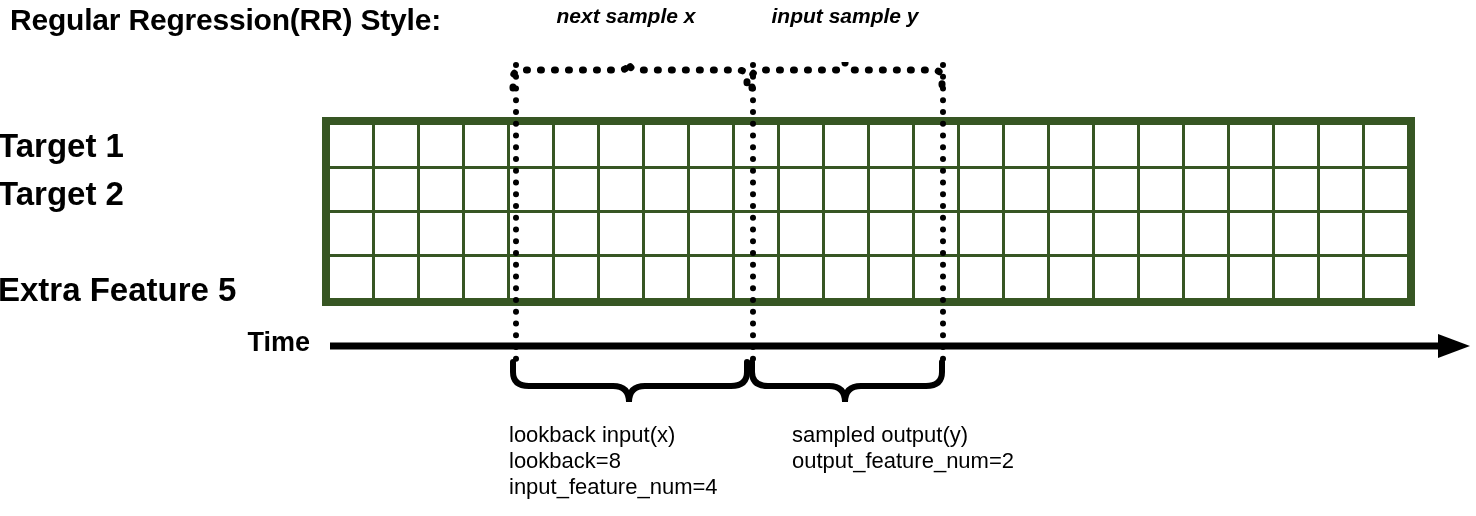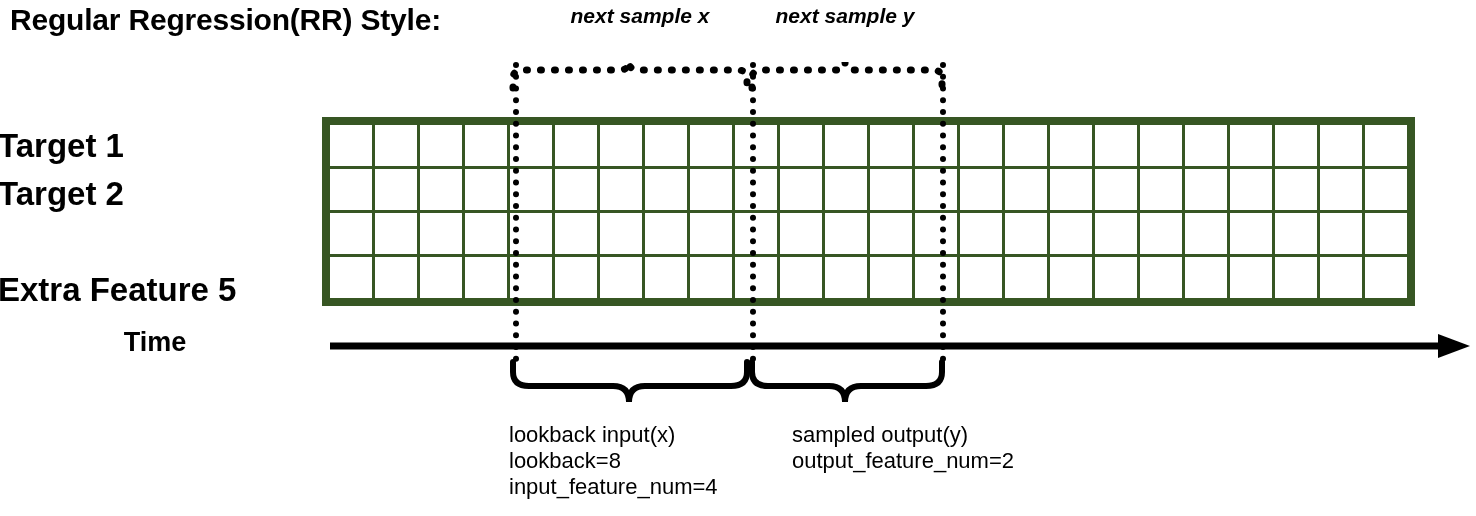--- a/index.html
+++ b/index.html
@@ -34,21 +34,21 @@
   
   .vguide{position:absolute;width:0;border-left:6px dotted #000;}
 
   
   .topbrace{position:absolute;}
   .topbrace svg{display:block;overflow:visible;}
   .bracelabel{position:absolute;font-size:21px;font-style:italic;
               font-weight:600;white-space:nowrap;text-align:center;}
 
   
-  #timelabel{position:absolute;left:0;top:327px;width:310px;text-align:center;
+  #timelabel{position:absolute;left:0;top:327px;width:310px;text-align:right;
              font-size:27px;font-weight:700;}
   #timearrow{position:absolute;left:330px;top:333px;width:1140px;height:26px;}
 
   
   .botbrace{position:absolute;}
   .botbrace svg{display:block;overflow:visible;}
 
   
   .caption{position:absolute;font-size:22px;line-height:26px;white-space:nowrap;}
   .caption div{white-space:nowrap;}
@@ -185,22 +185,22 @@
     <svg width="250" height="30" viewBox="0 0 250 30">
       <path d="M6,30 L6,20 Q6,12 16,12 L112,12 Q122,12 122,4 Q122,12 132,12 L230,12 Q240,12 240,20 L240,30" fill="none" stroke="#000" stroke-width="7" stroke-linecap="round" stroke-dasharray="1 13"></path>
     </svg>
   </div>
   <div class="topbrace" style="left:747px;top:58px;">
     <svg width="205" height="30" viewBox="0 0 205 30">
       <path d="M5,30 L5,20 Q5,12 15,12 L88,12 Q98,12 98,4 Q98,12 108,12 L185,12 Q195,12 195,20 L195,30" fill="none" stroke="#000" stroke-width="7" stroke-linecap="round" stroke-dasharray="1 13"></path>
     </svg>
   </div>
 
-  <div class="bracelabel" style="left:520px;top:4px;width:240px;">next sample x</div>
-  <div class="bracelabel" style="left:747px;top:4px;width:196px;">next sample y</div>
+  <div class="bracelabel" style="left:506px;top:4px;width:240px;">next sample x</div>
+  <div class="bracelabel" style="left:747px;top:4px;width:196px;">input sample y</div>
 
   <div id="timelabel">Time</div>
   <svg id="timearrow" viewBox="0 0 1140 26">
     <line x1="0" y1="13" x2="1112" y2="13" stroke="#000" stroke-width="7"></line>
     <polygon points="1108,1 1140,13 1108,25" fill="#000"></polygon>
   </svg>
 
   <div class="botbrace" style="left:507px;top:362px;">
     <svg width="250" height="52" viewBox="0 0 250 52">
       <path d="M6,0 L6,10 Q6,24 22,24 L106,24 Q122,24 122,40 Q122,24 138,24 L224,24 Q240,24 240,10 L240,0" fill="none" stroke="#000" stroke-width="6" stroke-linecap="round"></path>

